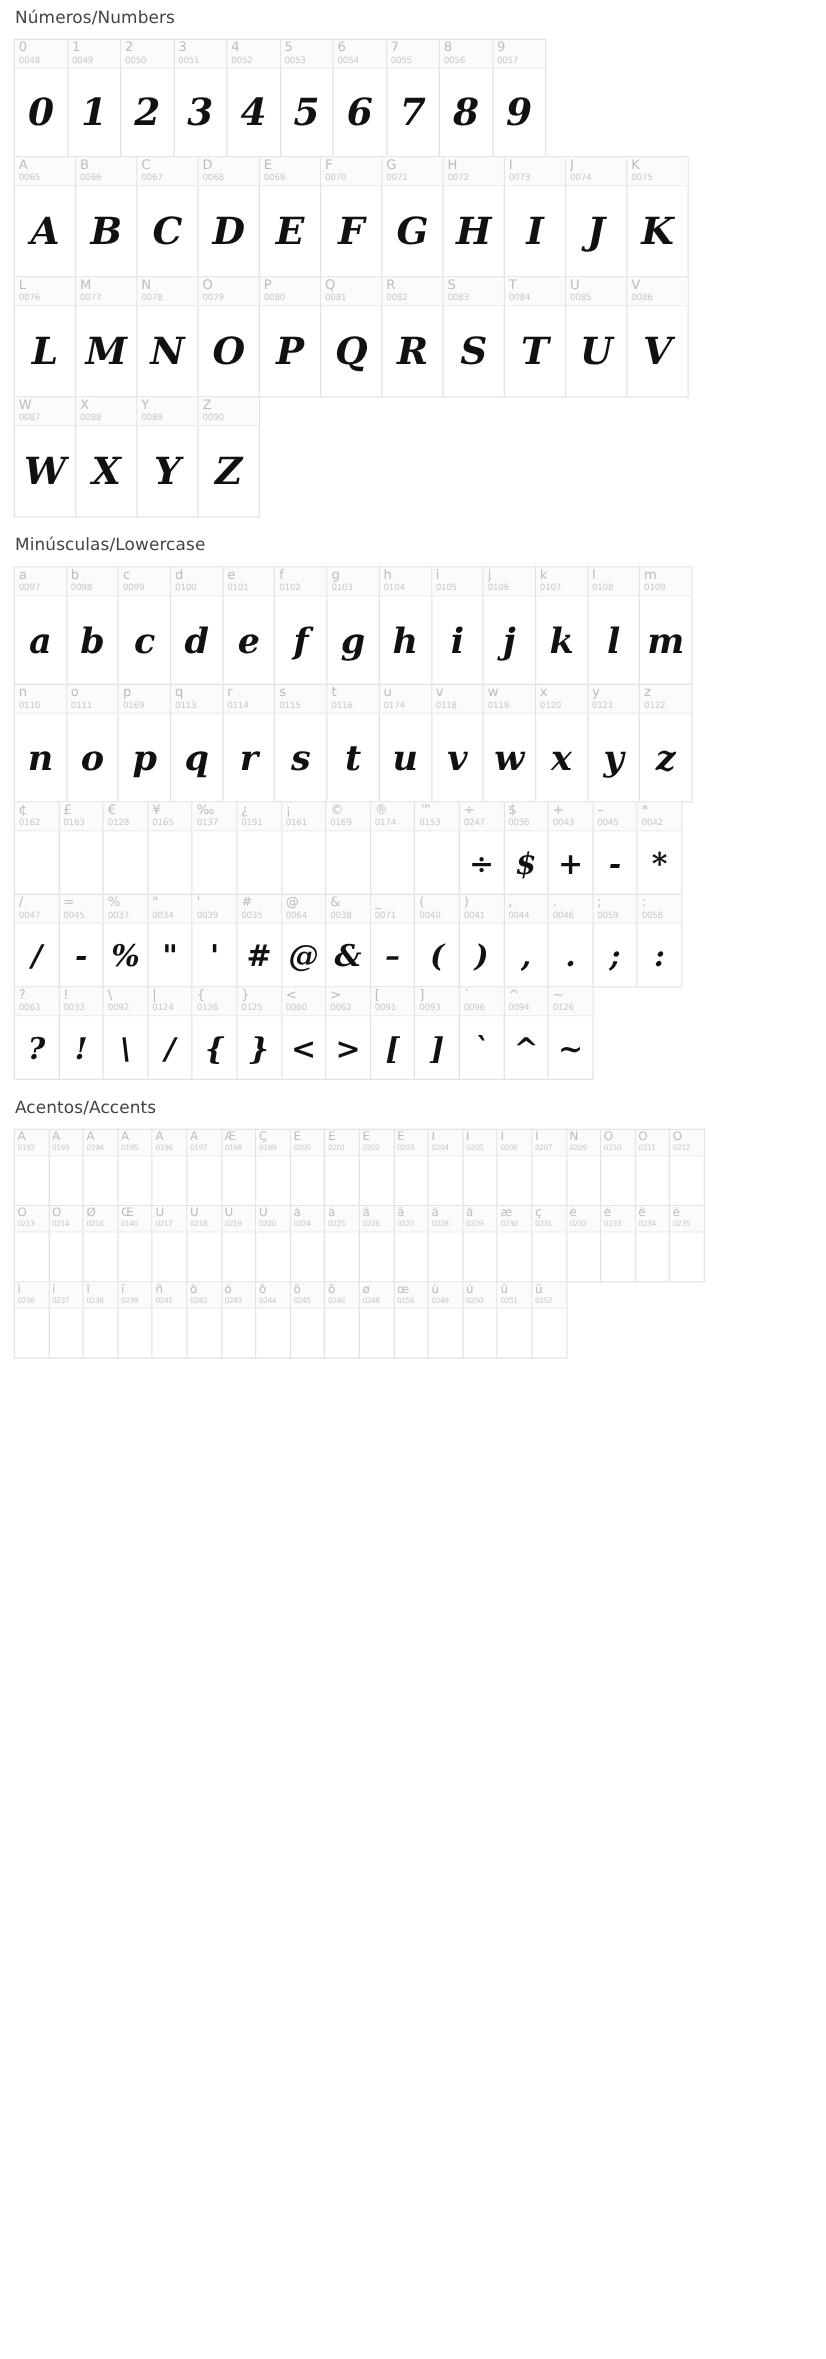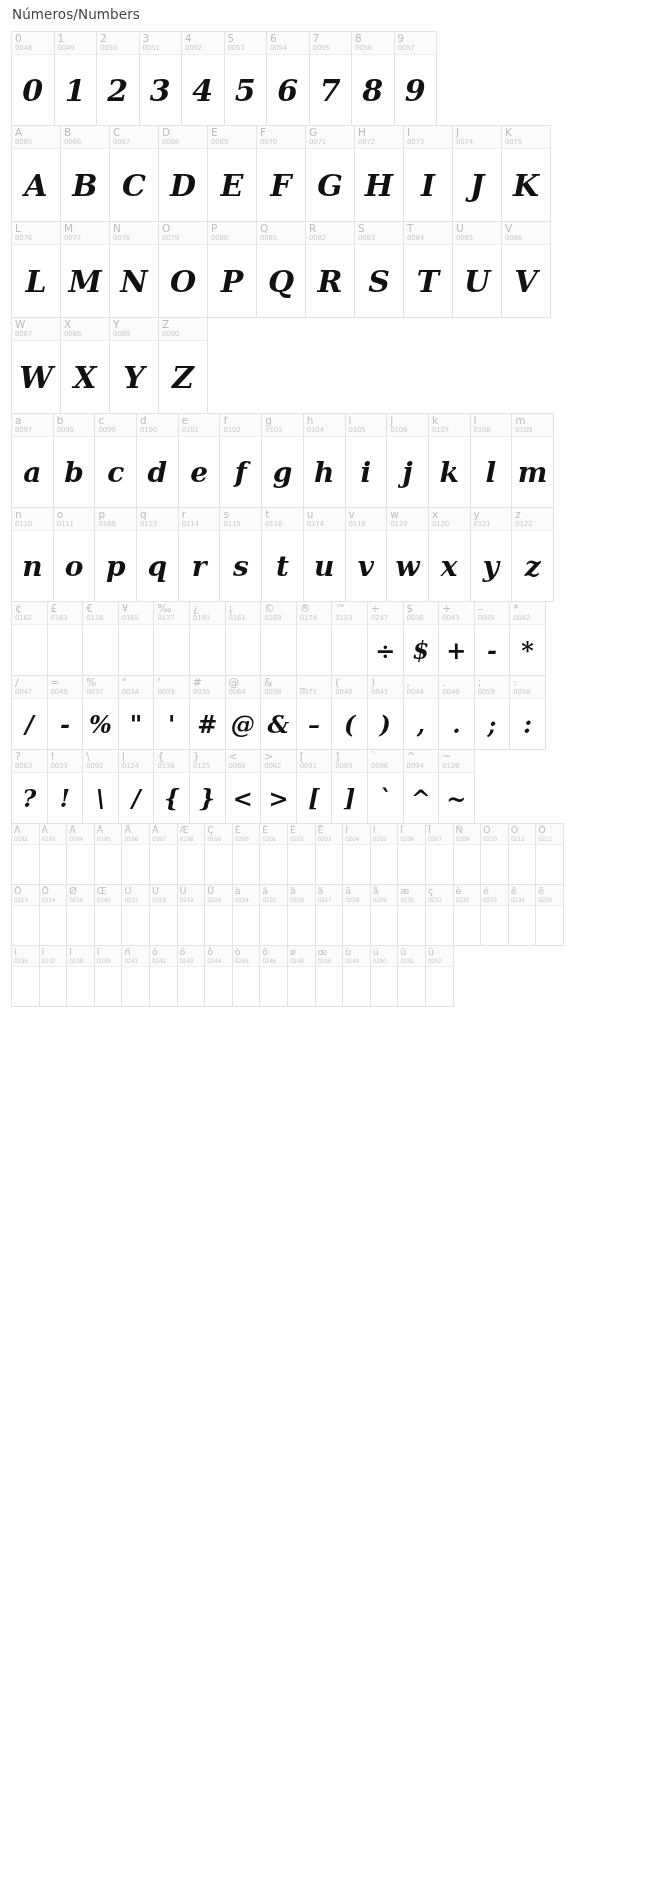--- a/index.html
+++ b/index.html
@@ -349,20 +349,21 @@
           <div class="cell">
             <div class="hdr">
               <span class="ch">Z</span>
               <span class="code">0090</span>
             </div>
             <div class="glyph">Z</div>
           </div>
         </div>
       </div>
       <div>
+        <div class="section-title">Minúsculas/Lowercase</div>
         <div class="grid g-low">
           <div class="cell">
             <div class="hdr">
               <span class="ch">a</span>
               <span class="code">0097</span>
             </div>
             <div class="glyph">a</div>
           </div>
           <div class="cell">
             <div class="hdr">
@@ -840,20 +841,21 @@
           <div class="cell">
             <div class="hdr">
               <span class="ch">~</span>
               <span class="code">0126</span>
             </div>
             <div class="glyph">~</div>
           </div>
         </div>
       </div>
       <div>
+        <div class="section-title">Acentos/Accents</div>
         <div class="grid g-acc">
           <div class="cell">
             <div class="hdr">
               <span class="ch">À</span>
               <span class="code">0192</span>
             </div>
             <div class="glyph"></div>
           </div>
           <div class="cell">
             <div class="hdr">

